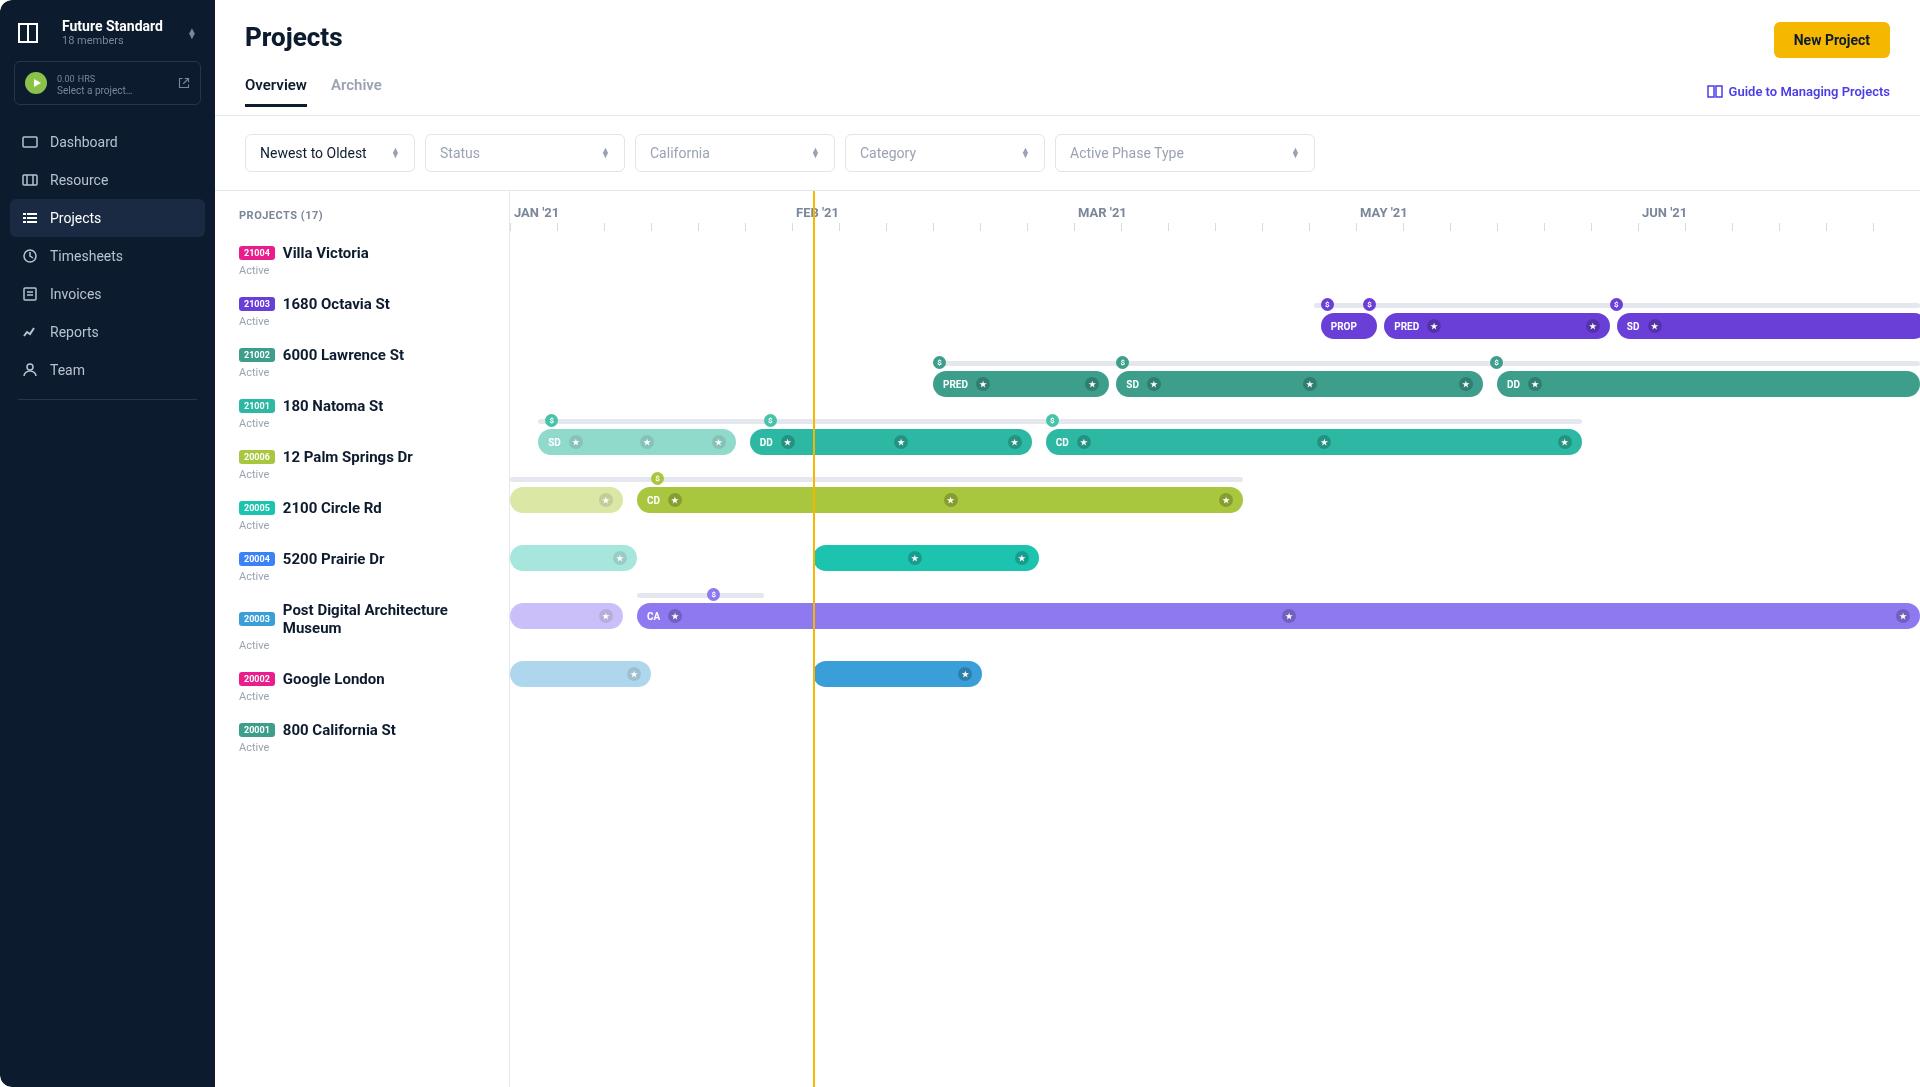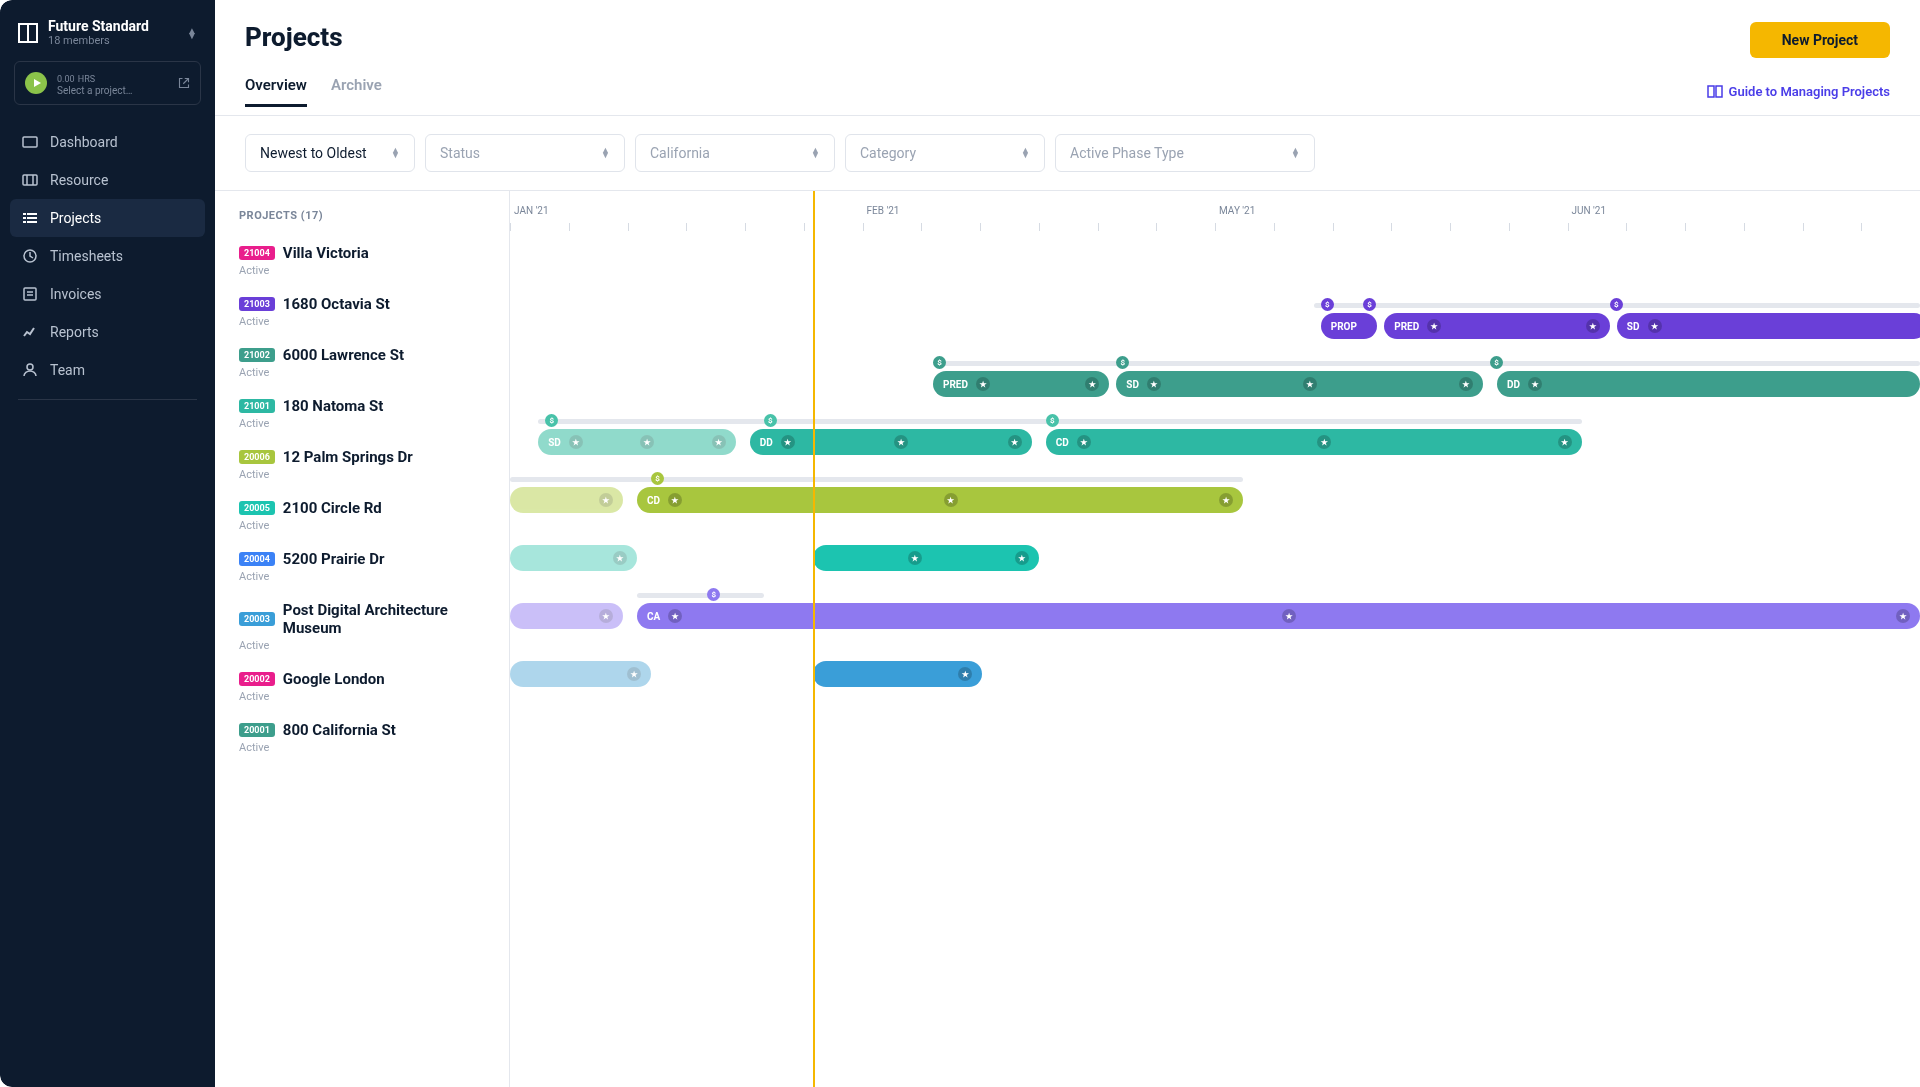--- a/index.html
+++ b/index.html
@@ -1,18 +1,18 @@
 <!DOCTYPE html>
 <html><head>
 <meta charset="utf-8">
 <style>
 * { margin: 0; padding: 0; box-sizing: border-box; font-family: -apple-system, BlinkMacSystemFont, 'Segoe UI', Roboto, sans-serif; }
 body { display: flex; background: #fff; height: 100vh; overflow: hidden; border-radius: 12px; }
 .sidebar { width: 215px; background: #0d1b2e; color: #fff; display: flex; flex-direction: column; padding: 18px 0; border-radius: 12px 0 0 12px; }
-.org-header { padding: 0 18px 14px; display: flex; align-items: center; gap: 10px; }
+.org-header { padding: 0 18px 14px; display: flex; align-items: center; gap: 24px; }
 .org-logo { width: 20px; height: 20px; background: #fff; display: flex; gap: 2px; padding: 2px; }
 .org-logo span { flex: 1; background: #0d1b2e; }
 .org-info { flex: 1; }
 .org-name { font-weight: 700; font-size: 14px; }
 .org-members { font-size: 11px; color: #7a8699; }
 .updown-icon { color: #7a8699; font-size: 10px; display: flex; flex-direction: column; line-height: 5px; }
 .timer-box { margin: 0 14px 18px; border: 1px solid #2a3547; border-radius: 6px; padding: 8px 10px; display: flex; align-items: center; gap: 10px; }
 .play-btn { width: 22px; height: 22px; border-radius: 50%; background: #8bc34a; display: flex; align-items: center; justify-content: center; }
 .play-btn::after { content: ''; border-left: 7px solid #fff; border-top: 4px solid transparent; border-bottom: 4px solid transparent; margin-left: 2px; }
 .timer-info { flex: 1; }
@@ -22,21 +22,21 @@
 .ext-icon { width: 12px; height: 12px; color: #7a8699; }
 .nav-list { list-style: none; padding: 0 10px; }
 .nav-item { display: flex; align-items: center; gap: 12px; padding: 11px 12px; border-radius: 6px; color: #b8c2d0; font-size: 14px; cursor: pointer; }
 .nav-item.active { background: #1a2a42; color: #fff; }
 .nav-item svg { width: 16px; height: 16px; flex-shrink: 0; }
 .nav-divider { height: 1px; background: #2a3547; margin: 10px 18px; }
 .nav-item .ext { margin-left: auto; }
 .main { flex: 1; display: flex; flex-direction: column; overflow: hidden; background: #fff; border-radius: 0 12px 12px 0; }
 .page-header { padding: 22px 30px 0; display: flex; justify-content: space-between; align-items: flex-start; }
 .page-title { font-size: 26px; font-weight: 800; color: #0d1b2e; }
-.new-btn { background: #f5b700; color: #0d1b2e; border: none; padding: 10px 32px; font-weight: 700; font-size: 14px; border-radius: 6px; cursor: pointer; }
+.new-btn { background: #f5b700; color: #0d1b2e; border: none; padding: 10px 20px; font-weight: 700; font-size: 14px; border-radius: 6px; cursor: pointer; }
 .tabs-row { padding: 18px 30px 8px; display: flex; justify-content: space-between; align-items: flex-end; border-bottom: 1px solid #e4e7ed; }
 .tabs { display: flex; gap: 24px; }
 .tab { padding-bottom: 10px; font-size: 15px; color: #9aa3b2; font-weight: 600; cursor: pointer; border-bottom: 3px solid transparent; }
 .tab.active { color: #0d1b2e; border-bottom-color: #0d1b2e; }
 .guide-link { display: flex; align-items: center; gap: 6px; color: #4a3de8; font-size: 13px; font-weight: 600; padding-bottom: 8px; }
 .guide-link svg { width: 16px; height: 14px; }
 .filters { display: flex; gap: 10px; padding: 18px 30px; }
 .filter { border: 1px solid #e0e4eb; border-radius: 6px; padding: 10px 14px; font-size: 14px; color: #0d1b2e; display: flex; align-items: center; justify-content: space-between; min-width: 170px; cursor: pointer; background: #fff; }
 .filter.placeholder { color: #9aa3b2; }
 .filter:nth-child(2),.filter:nth-child(3),.filter:nth-child(4) { min-width: 200px; }
@@ -45,21 +45,21 @@
 .gantt { flex: 1; border-top: 1px solid #e4e7ed; display: flex; overflow: hidden; }
 .proj-col { width: 295px; border-right: 1px solid #e4e7ed; overflow-y: auto; padding-bottom: 20px; }
 .proj-col-header { padding: 18px 24px 12px; font-size: 11px; color: #7a8699; font-weight: 700; letter-spacing: 0.5px; }
 .proj-item { padding: 10px 24px 8px; }
 .proj-top { display: flex; align-items: center; gap: 8px; }
 .proj-id { font-size: 9px; font-weight: 700; color: #fff; padding: 2px 5px; border-radius: 3px; }
 .proj-name { font-size: 15px; font-weight: 700; color: #0d1b2e; }
 .proj-status { font-size: 11px; color: #9aa3b2; margin-top: 2px; }
 .timeline { flex: 1; position: relative; overflow: hidden; }
 .tl-header { display: flex; height: 40px; position: relative; }
-.tl-month { flex: 1; font-size: 10px; color: #7a8699; font-weight: 400; padding: 14px 0 0 4px; position: relative; }
+.tl-month { flex: 1; font-size: 13px; color: #7a8699; font-weight: 700; padding: 14px 0 0 4px; position: relative; }
 .tl-ticks { position: absolute; bottom: 0; left: 0; right: 0; height: 8px; display: flex; }
 .tl-ticks span { flex: 1; border-left: 1px solid #d6dbe3; }
 .today-line { position: absolute; top: 0; bottom: 0; width: 2px; background: #f5b700; left: 21.5%; z-index: 5; }
 .tl-rows { padding-top: 4px; }
 .tl-row { height: 58px; position: relative; }
 .tl-track { position: absolute; top: 10px; height: 5px; background: #e4e7ed; border-radius: 3px; }
 .phase { position: absolute; top: 20px; height: 26px; border-radius: 13px; display: flex; align-items: center; padding: 4px 10px; gap: 8px; color: #fff; font-size: 10px; font-weight: 700; }
 .phase.light { opacity: 0.6; }
 .star { width: 14px; height: 14px; border-radius: 50%; display: flex; align-items: center; justify-content: center; background: rgba(0,0,0,0.2); font-size: 8px; }
 .dollar { position: absolute; top: 5px; width: 13px; height: 13px; border-radius: 50%; display: flex; align-items: center; justify-content: center; color: #fff; font-size: 8px; font-weight: 700; z-index: 2; }
@@ -294,20 +294,28 @@
               <span></span>
             </div></div>
           <div class="tl-month">FEB '21<div class="tl-ticks">
               <span></span>
               <span></span>
               <span></span>
               <span></span>
               <span></span>
               <span></span>
             </div></div>
+          <div class="tl-month">MAR '21<div class="tl-ticks">
+              <span></span>
+              <span></span>
+              <span></span>
+              <span></span>
+              <span></span>
+              <span></span>
+            </div></div>
           <div class="tl-month">MAY '21<div class="tl-ticks">
               <span></span>
               <span></span>
               <span></span>
               <span></span>
               <span></span>
               <span></span>
             </div></div>
           <div class="tl-month">JUN '21<div class="tl-ticks">
               <span></span>

